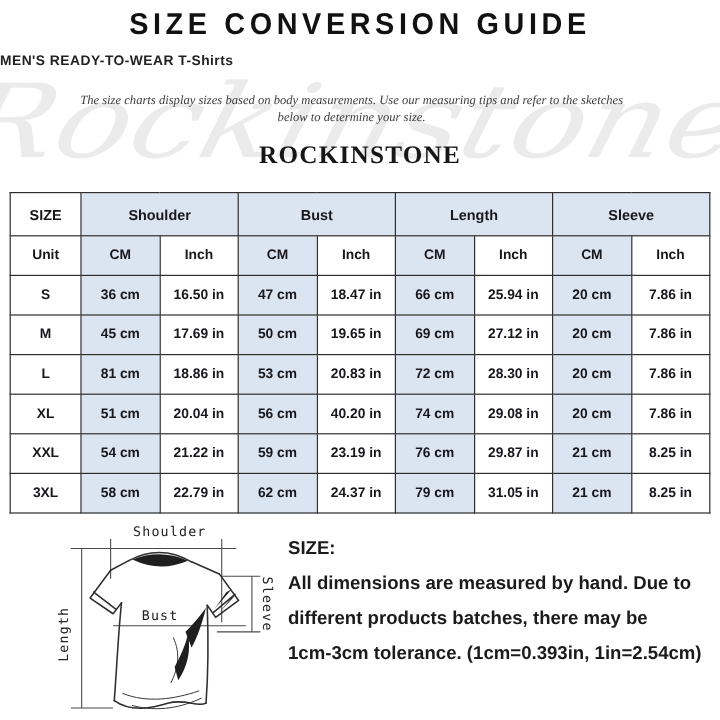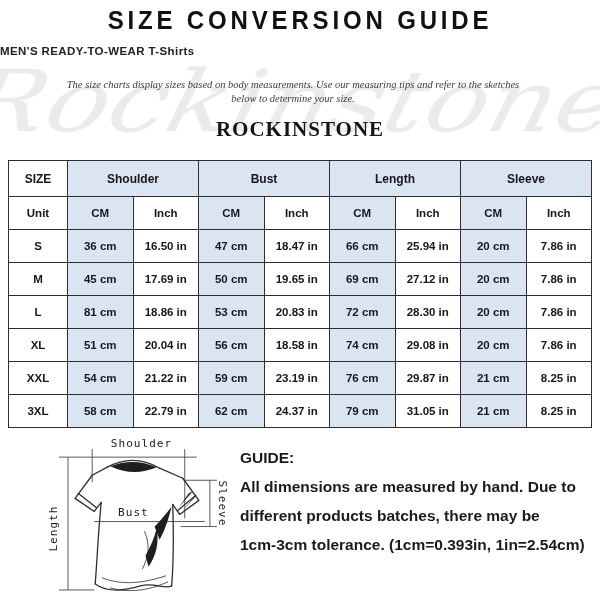--- a/index.html
+++ b/index.html
@@ -146,21 +146,21 @@
     <td class="blue">72 cm</td>
     <td class="white">28.30 in</td>
     <td class="blue">20 cm</td>
     <td class="white">7.86 in</td>
   </tr>
   <tr>
     <td class="white">XL</td>
     <td class="blue">51 cm</td>
     <td class="white">20.04 in</td>
     <td class="blue">56 cm</td>
-    <td class="white">18.58 in</td>
+    <td class="white">40.20 in</td>
     <td class="blue">74 cm</td>
     <td class="white">29.08 in</td>
     <td class="blue">20 cm</td>
     <td class="white">7.86 in</td>
   </tr>
   <tr>
     <td class="white">XXL</td>
     <td class="blue">54 cm</td>
     <td class="white">21.22 in</td>
     <td class="blue">59 cm</td>
@@ -238,17 +238,17 @@
 
   <g>
     <text x="97" y="11" text-anchor="middle">Shoulder</text>
     <text x="89" y="80" text-anchor="middle">Bust</text>
     <text x="13" y="92" text-anchor="middle" transform="rotate(-90 13 92)">Length</text>
     <text x="174" y="67" text-anchor="middle" transform="rotate(90 174 67)">Sleeve</text>
   </g>
 </svg>
 
 <div class="note">
-  <div class="note-heading">GUIDE:</div>
+  <div class="note-heading">SIZE:</div>
   <div class="note-body">All dimensions are measured by hand. Due to
 different products batches, there may be
 1cm-3cm tolerance. (1cm=0.393in, 1in=2.54cm)</div>
 </div>
 
 </body></html>

